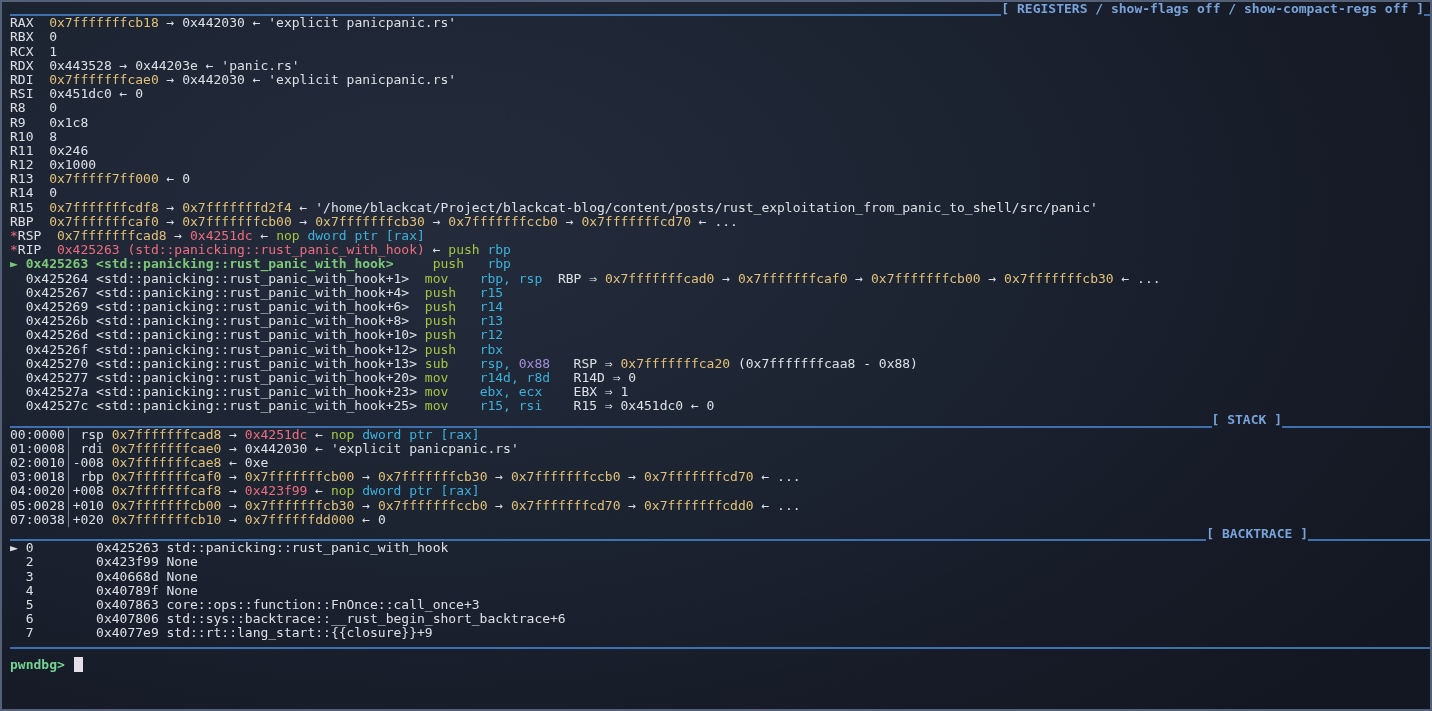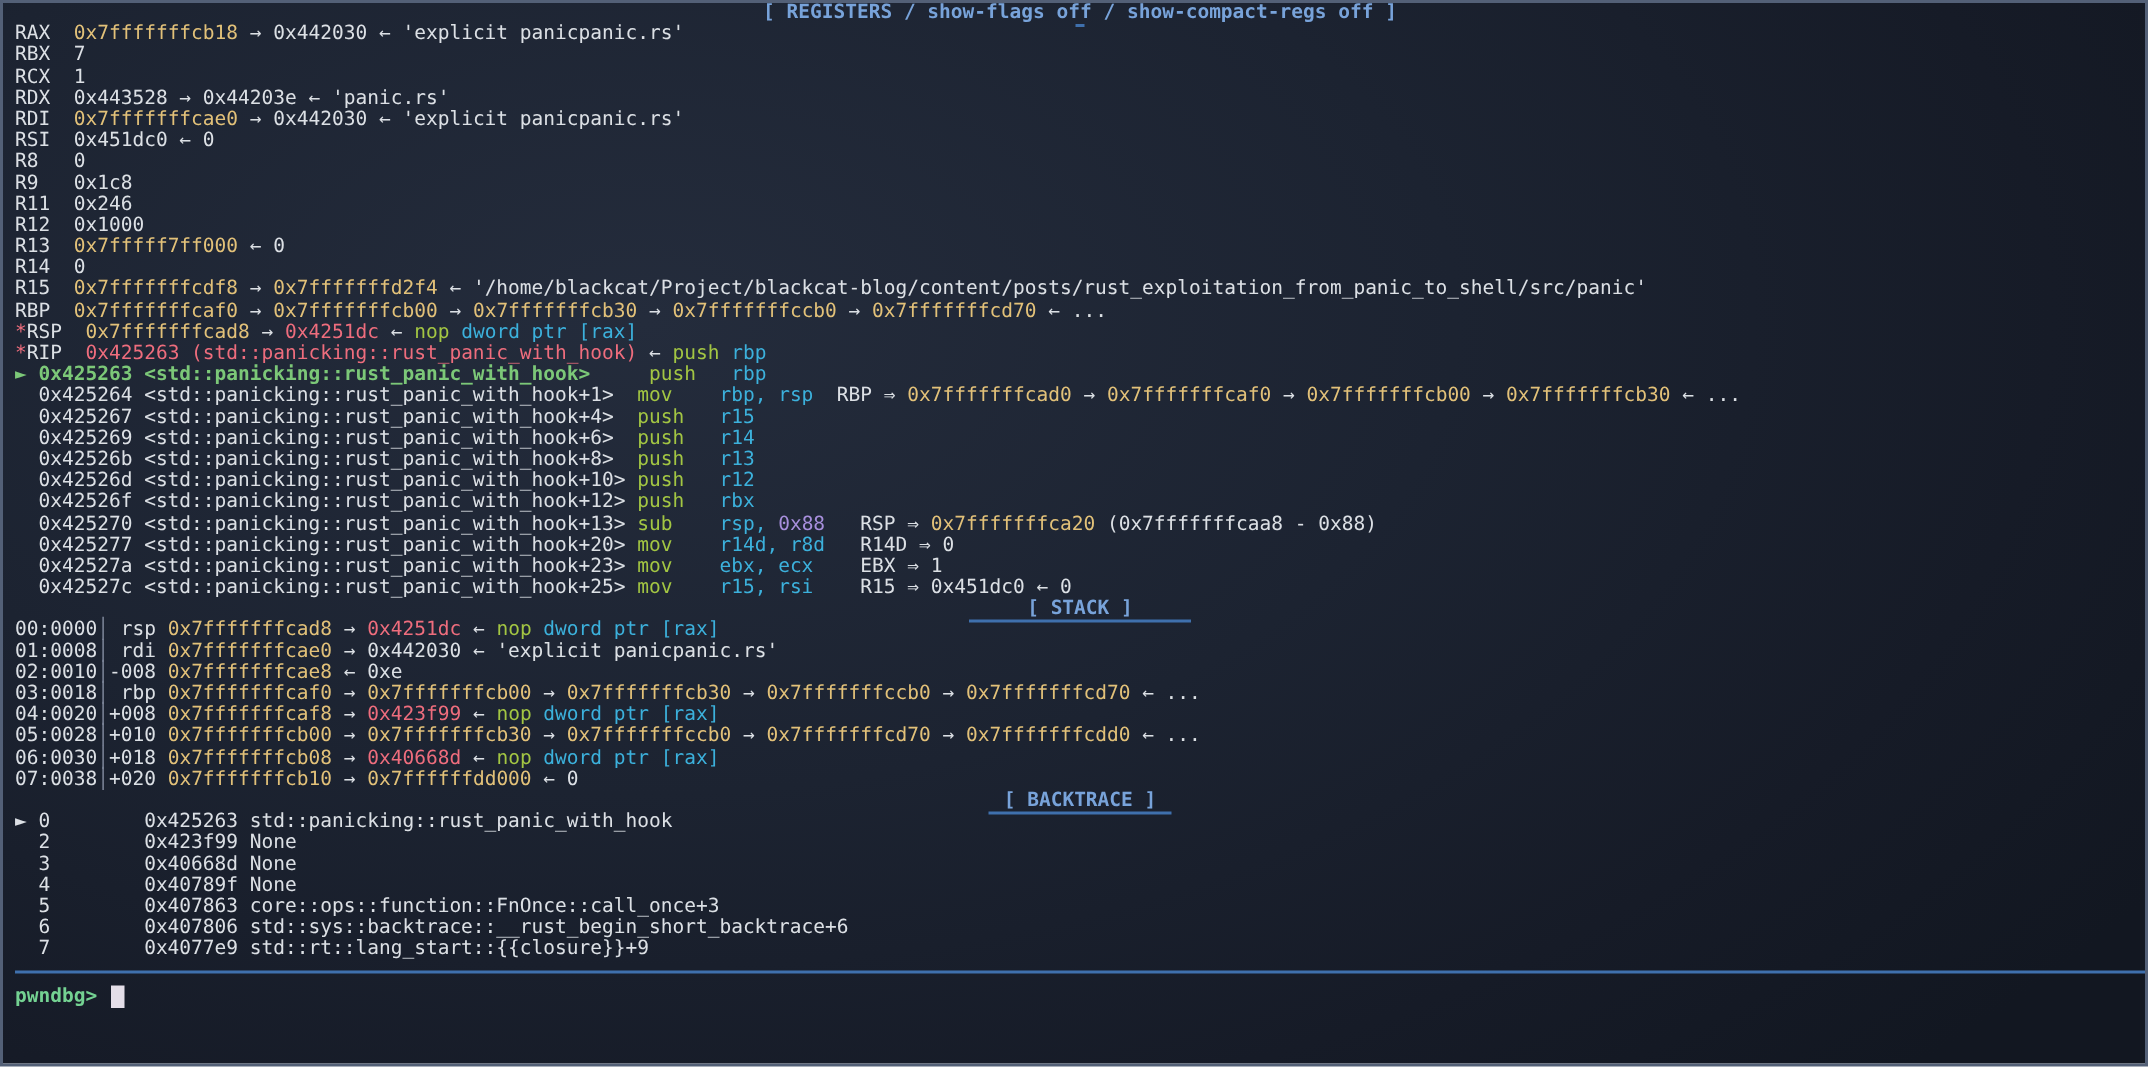--- a/index.html
+++ b/index.html
@@ -21,21 +21,21 @@
   .seg{white-space:pre;}
   .w{color:var(--w);}
   .y{color:var(--y);margin-top:12px;}
   .r{color:var(--r);}
   .g{color:var(--g);font-weight:normal;}
   .ga{color:var(--ga);font-weight:bold;}
   .c{color:var(--c);}
   .p{color:var(--p);}
   .dim{color:var(--dim);}
   .hline{
-    display:flex;align-items:center;height:14.2px;margin-right:0;flex-direction:column;
+    display:flex;align-items:flex-end;height:14.2px;margin-right:0;
   }
   .hlabel{
     color:var(--blue-label);font-weight:bold;white-space:pre;flex:0 0 auto;
   }
   .rule{height:2px;background:var(--blue-line);flex:0 0 auto;}
   .rule.grow{flex:1 1 auto;}
   .rrule-reg{width:6px;}
   .rrule-disasm{width:70px;}
   .rrule-stack{width:148px;}
   .rrule-bt{width:122px;}
@@ -53,27 +53,28 @@
 
 <div class="terminal">
 
   <div class="hline">
     <span class="rule grow"></span>
       <span class="hlabel">[ REGISTERS / show-flags off / show-compact-regs off ]</span>
       <span class="rule rrule-reg"></span>
   </div>
   <div>
       <div class="line"><span class="seg w">RAX  </span><span class="seg y">0x7fffffffcb18</span><span class="seg w"> → 0x442030 ← 'explicit panicpanic.rs'</span></div>
-      <div class="line"><span class="seg w">RBX  7</span></div>
+      <div class="line"><span class="seg w">RBX  0</span></div>
       <div class="line"><span class="seg w">RCX  1</span></div>
       <div class="line"><span class="seg w">RDX  0x443528 → 0x44203e ← 'panic.rs'</span></div>
       <div class="line"><span class="seg w">RDI  </span><span class="seg y">0x7fffffffcae0</span><span class="seg w"> → 0x442030 ← 'explicit panicpanic.rs'</span></div>
       <div class="line"><span class="seg w">RSI  0x451dc0 ← 0</span></div>
       <div class="line"><span class="seg w">R8   0</span></div>
       <div class="line"><span class="seg w">R9   0x1c8</span></div>
+      <div class="line"><span class="seg w">R10  8</span></div>
       <div class="line"><span class="seg w">R11  0x246</span></div>
       <div class="line"><span class="seg w">R12  0x1000</span></div>
       <div class="line"><span class="seg w">R13  </span><span class="seg y">0x7fffff7ff000</span><span class="seg w"> ← 0</span></div>
       <div class="line"><span class="seg w">R14  0</span></div>
       <div class="line"><span class="seg w">R15  </span><span class="seg y">0x7fffffffcdf8</span><span class="seg w"> → </span><span class="seg y">0x7fffffffd2f4</span><span class="seg w"> ← '/home/blackcat/Project/blackcat-blog/content/posts/rust_exploitation_from_panic_to_shell/src/panic'</span></div>
       <div class="line"><span class="seg w">RBP  </span><span class="seg y">0x7fffffffcaf0</span><span class="seg w"> → </span><span class="seg y">0x7fffffffcb00</span><span class="seg w"> → </span><span class="seg y">0x7fffffffcb30</span><span class="seg w"> → </span><span class="seg y">0x7fffffffccb0</span><span class="seg w"> → </span><span class="seg y">0x7fffffffcd70</span><span class="seg w"> ← ...</span></div>
       <div class="line"><span class="seg r">*</span><span class="seg w">RSP  </span><span class="seg y">0x7fffffffcad8</span><span class="seg w"> → </span><span class="seg r">0x4251dc</span><span class="seg w"> ← </span><span class="seg g">nop</span><span class="seg c"> dword ptr [rax]</span></div>
       <div class="line"><span class="seg r">*</span><span class="seg w">RIP  </span><span class="seg r">0x425263 (std::panicking::rust_panic_with_hook)</span><span class="seg w"> ← </span><span class="seg g">push</span><span class="seg c"> rbp</span></div>
     </div>
 
@@ -96,21 +97,20 @@
       <span class="hlabel">[ STACK ]</span>
       <span class="rule rrule-stack"></span>
   </div>
   <div>
       <div class="line"><span class="seg w">00:0000</span><span class="seg dim">│</span><span class="seg w"> rsp </span><span class="seg y">0x7fffffffcad8</span><span class="seg w"> → </span><span class="seg r">0x4251dc</span><span class="seg w"> ← </span><span class="seg g">nop</span><span class="seg c"> dword ptr [rax]</span></div>
       <div class="line"><span class="seg w">01:0008</span><span class="seg dim">│</span><span class="seg w"> rdi </span><span class="seg y">0x7fffffffcae0</span><span class="seg w"> → 0x442030 ← 'explicit panicpanic.rs'</span></div>
       <div class="line"><span class="seg w">02:0010</span><span class="seg dim">│</span><span class="seg w">-008 </span><span class="seg y">0x7fffffffcae8</span><span class="seg w"> ← 0xe</span></div>
       <div class="line"><span class="seg w">03:0018</span><span class="seg dim">│</span><span class="seg w"> rbp </span><span class="seg y">0x7fffffffcaf0</span><span class="seg w"> → </span><span class="seg y">0x7fffffffcb00</span><span class="seg w"> → </span><span class="seg y">0x7fffffffcb30</span><span class="seg w"> → </span><span class="seg y">0x7fffffffccb0</span><span class="seg w"> → </span><span class="seg y">0x7fffffffcd70</span><span class="seg w"> ← ...</span></div>
       <div class="line"><span class="seg w">04:0020</span><span class="seg dim">│</span><span class="seg w">+008 </span><span class="seg y">0x7fffffffcaf8</span><span class="seg w"> → </span><span class="seg r">0x423f99</span><span class="seg w"> ← </span><span class="seg g">nop</span><span class="seg c"> dword ptr [rax]</span></div>
       <div class="line"><span class="seg w">05:0028</span><span class="seg dim">│</span><span class="seg w">+010 </span><span class="seg y">0x7fffffffcb00</span><span class="seg w"> → </span><span class="seg y">0x7fffffffcb30</span><span class="seg w"> → </span><span class="seg y">0x7fffffffccb0</span><span class="seg w"> → </span><span class="seg y">0x7fffffffcd70</span><span class="seg w"> → </span><span class="seg y">0x7fffffffcdd0</span><span class="seg w"> ← ...</span></div>
-      <div class="line"><span class="seg w">06:0030</span><span class="seg dim">│</span><span class="seg w">+018 </span><span class="seg y">0x7fffffffcb08</span><span class="seg w"> → </span><span class="seg r">0x40668d</span><span class="seg w"> ← </span><span class="seg g">nop</span><span class="seg c"> dword ptr [rax]</span></div>
       <div class="line"><span class="seg w">07:0038</span><span class="seg dim">│</span><span class="seg w">+020 </span><span class="seg y">0x7fffffffcb10</span><span class="seg w"> → </span><span class="seg y">0x7ffffffdd000</span><span class="seg w"> ← 0</span></div>
     </div>
 
   <div class="hline">
     <span class="rule grow"></span>
       <span class="hlabel">[ BACKTRACE ]</span>
       <span class="rule rrule-bt"></span>
   </div>
   <div>
       <div class="line"><span class="seg w">► 0        0x425263 std::panicking::rust_panic_with_hook</span></div>

